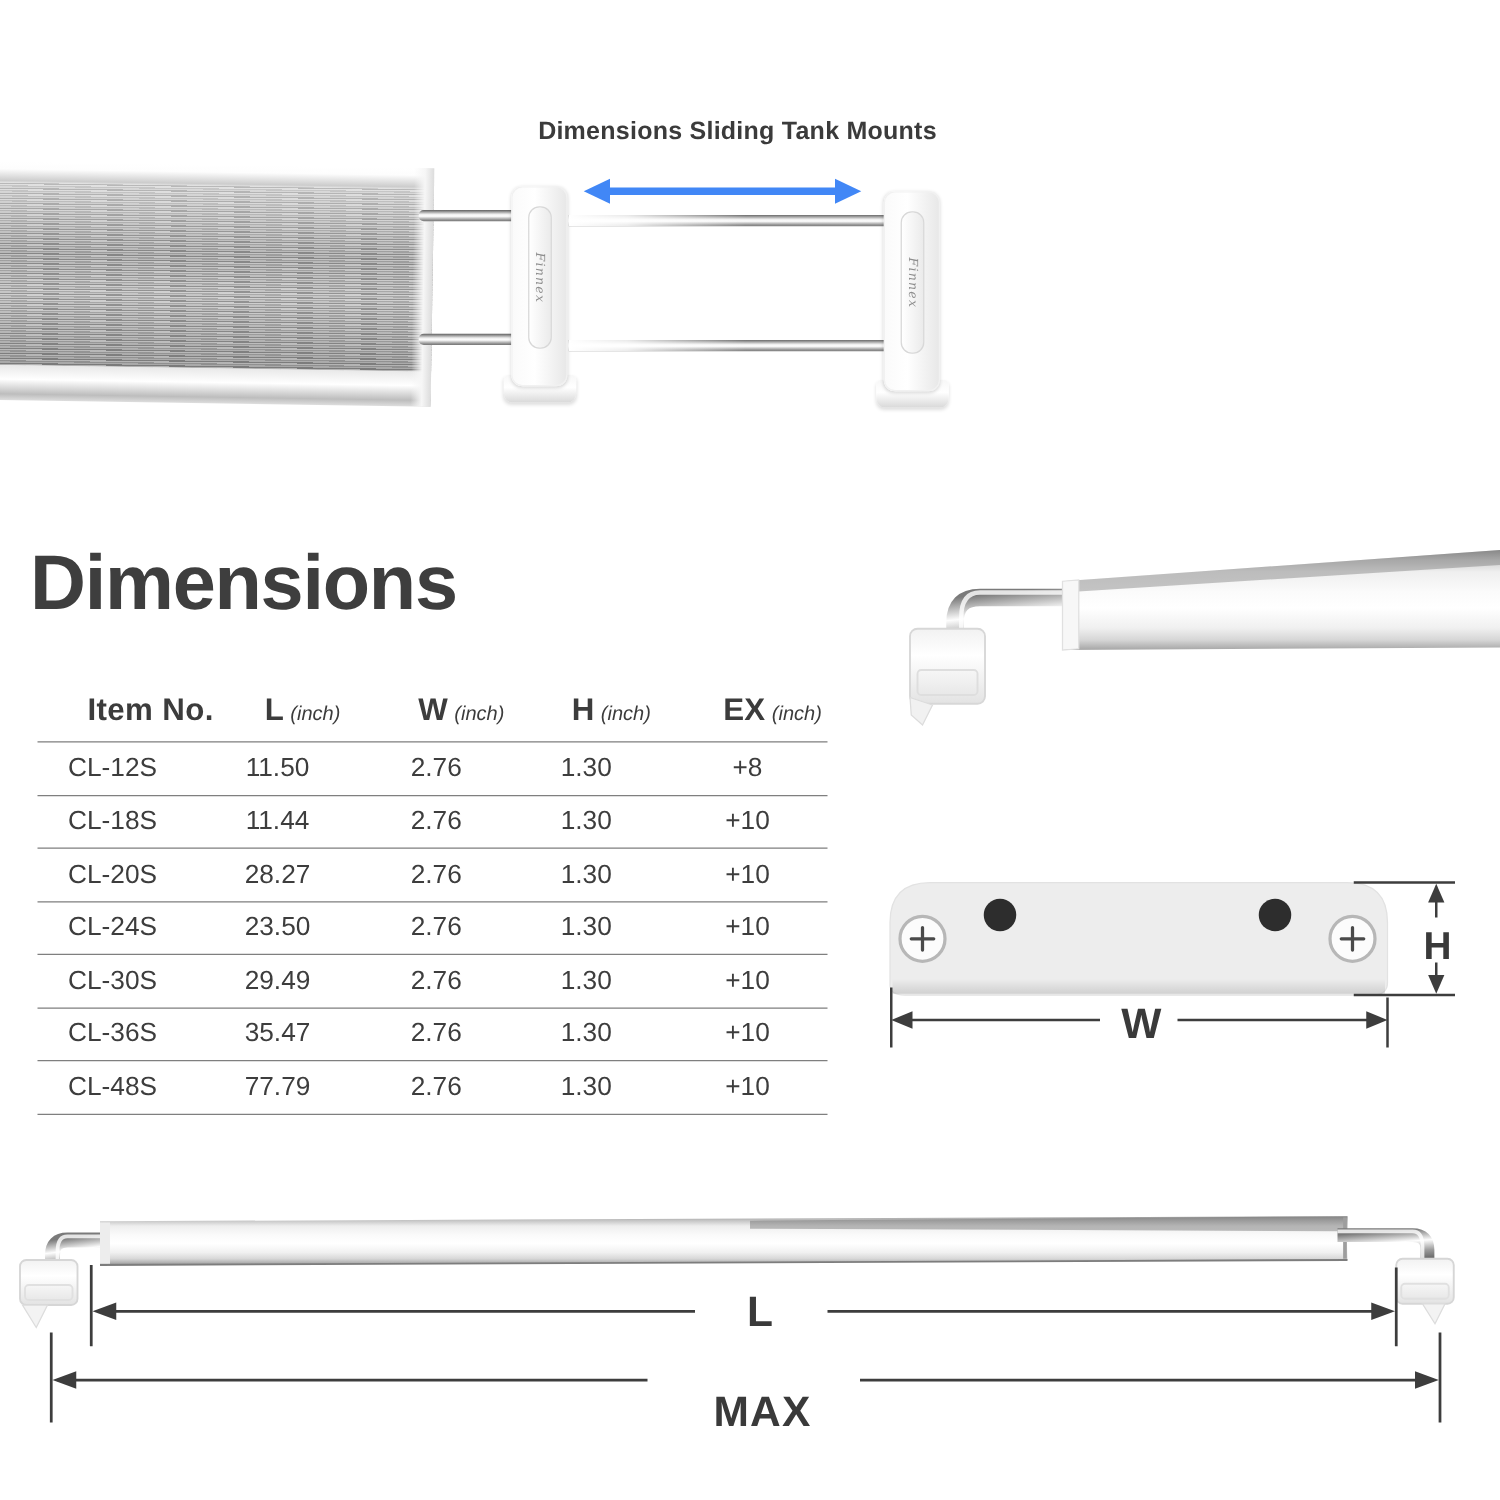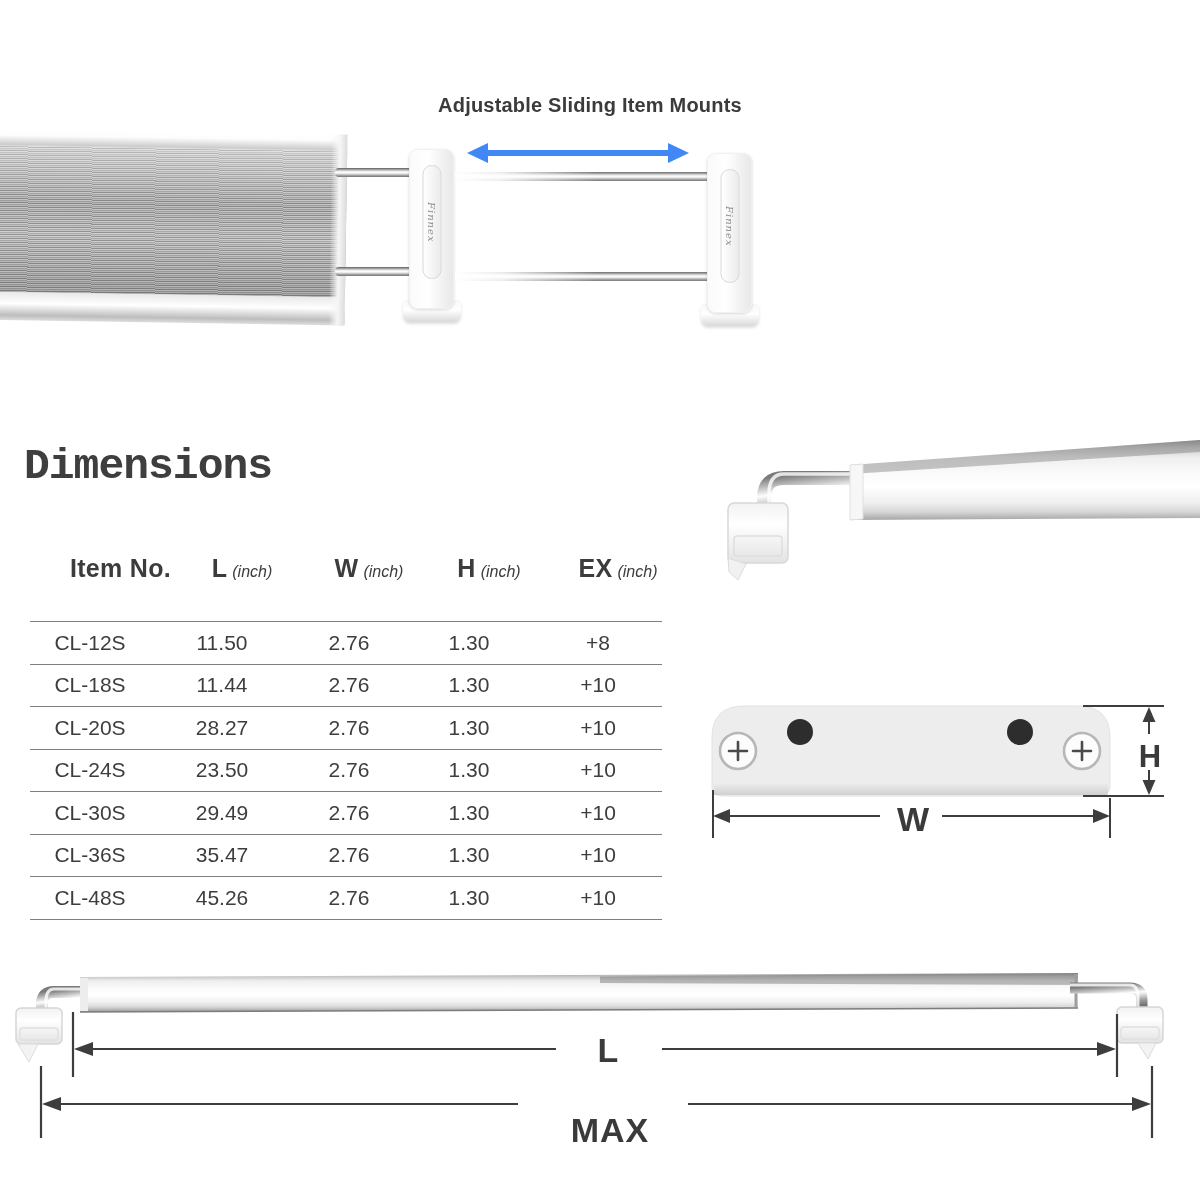--- a/index.html
+++ b/index.html
@@ -51,47 +51,47 @@
     font-size:10px;color:#8d8d8d;letter-spacing:1px;}
 
   
   .slide-arrow{left:478px;top:150px;width:200px;height:6px;background:#4187f6;}
   .slide-arrow::before{content:"";position:absolute;left:-21px;top:-7px;
     border:10px solid transparent;border-right:21px solid #4187f6;}
   .slide-arrow::after{content:"";position:absolute;right:-21px;top:-7px;
     border:10px solid transparent;border-left:21px solid #4187f6;}
 
   
-  .heading{left:24px;top:433px;font-size:43px;line-height:67px;font-weight:bold;
-    letter-spacing:-1px;color:#3e3e3e;font-family:Liberation Mono, monospace;}
+  .heading{left:24px;top:433px;font-size:62px;line-height:67px;font-weight:bold;
+    letter-spacing:-1px;color:#3e3e3e;}
 
   
   .thead{left:30px;top:545px;width:632px;height:46px;display:grid;
     grid-template-columns:120px 144px 110px 130px 128px;align-items:center;}
   .th{text-align:center;white-space:nowrap;margin-left:40px;}
   .th .h-label{font-size:25px;font-weight:bold;color:#3c3c3c;letter-spacing:.3px;}
   .th .h-unit{font-size:16px;color:#3c3c3c;margin-left:5px;font-style:italic;}
-  .tbody{left:30px;top:621px;width:632px;border-bottom:1px solid #7f7f7f;}
+  .tbody{left:30px;top:593px;width:632px;border-bottom:1px solid #7f7f7f;}
   .trow{display:grid;grid-template-columns:120px 144px 110px 130px 128px;
     height:42.5px;align-items:center;border-top:1px solid #7f7f7f;box-sizing:border-box;}
   .td{text-align:center;font-size:21px;color:#3d3d3d;}
 
   
   .dim-label{position:absolute;text-align:center;font-weight:bold;color:#3a3a3a;}
   .lbl-w{left:883px;top:800px;width:60px;font-size:34px;}
   .lbl-h{left:1134px;top:739px;width:32px;font-size:31px;}
   .lbl-l{left:580px;top:1031px;width:56px;font-size:34px;}
   .lbl-max{left:548px;top:1088px;width:124px;font-size:34px;letter-spacing:1px;margin-top:23px;}
 
   svg{position:absolute;overflow:visible;}
 </style>
 </head>
 <body>
 
-<div class="abs top-caption">Adjustable Sliding Item Mounts</div>
+<div class="abs top-caption">Dimensions Sliding Tank Mounts</div>
 
 <div class="abs alu-left">
   <div class="alu-rim-top"></div>
   <div class="alu-tex"></div>
   <div class="alu-rim-bot"></div>
   <div class="alu-edge-right"></div>
 </div>
 
 <div class="rail" style="left:335px;top:168px;width:84px;"></div>
 <div class="rail" style="left:335px;top:267px;width:84px;"></div>
@@ -167,21 +167,21 @@
   </div>
   <div class="trow">
     <div class="td">CL-36S</div>
     <div class="td">35.47</div>
     <div class="td">2.76</div>
     <div class="td">1.30</div>
     <div class="td">+10</div>
   </div>
   <div class="trow">
     <div class="td">CL-48S</div>
-    <div class="td">45.26</div>
+    <div class="td">77.79</div>
     <div class="td">2.76</div>
     <div class="td">1.30</div>
     <div class="td">+10</div>
   </div>
 </div>
 
 <svg style="left:700px;top:428px;" width="500" height="160" viewBox="0 0 500 160">
   <defs>
     <linearGradient id="aluMid" x1="0" y1="0" x2="0" y2="1">
       <stop offset="0" stop-color="#9f9f9f"></stop>

